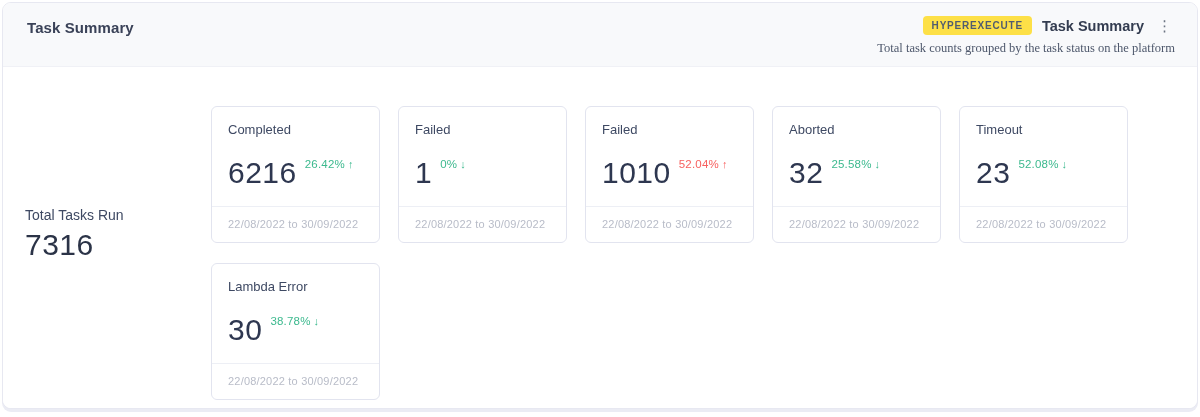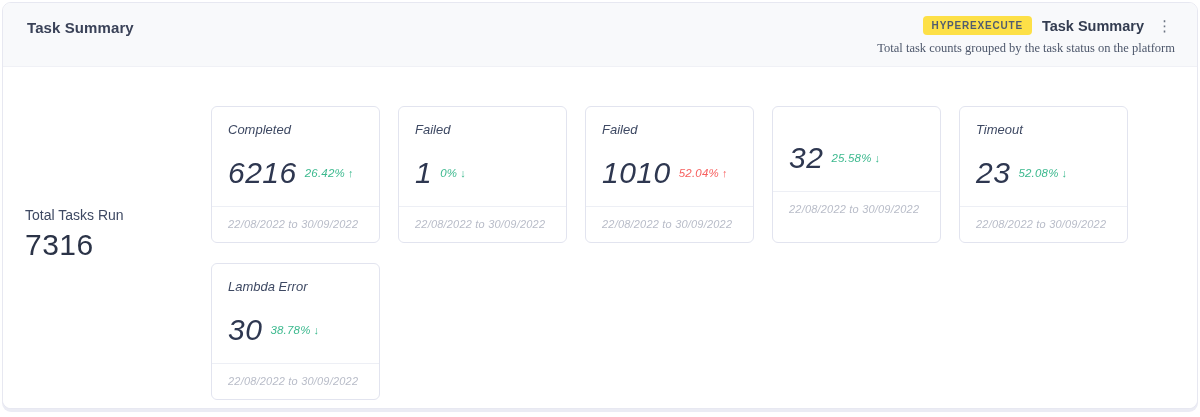--- a/index.html
+++ b/index.html
@@ -83,28 +83,27 @@
     display: flex;
     flex-wrap: wrap;
     gap: 20px 18px;
   }
   
   .card {
     width: 169px;
     background: #fff;
     border: 1px solid #e2e4ef;
     border-radius: 6px;
-    font-style: italic;
   }
   .card-body { padding: 15px 16px 0; }
   .card-title { font-size: 13px; color: #3e4963; }
   .card-metric {
     margin-top: 21px;
     display: flex;
-    align-items: center;
+    align-items: flex-start;
     gap: 8px;
   }
   .card-value {
     font-size: 30px;
     font-weight: 400;
     color: #2e3750;
     line-height: 1;
     letter-spacing: 0.5px;
   }
   .card-change {
@@ -184,20 +183,21 @@
         <span class="card-change negative">
           <span>52.04%</span><span class="arrow">↑</span>
         </span>
       </div>
     </div>
     <div class="card-footer">22/08/2022 to 30/09/2022</div>
   </div>
 
   <div class="card">
     <div class="card-body">
+      <div class="card-title">Aborted</div>
       <div class="card-metric">
         <span class="card-value">32</span>
         <span class="card-change positive">
           <span>25.58%</span><span class="arrow">↓</span>
         </span>
       </div>
     </div>
     <div class="card-footer">22/08/2022 to 30/09/2022</div>
   </div>
 

